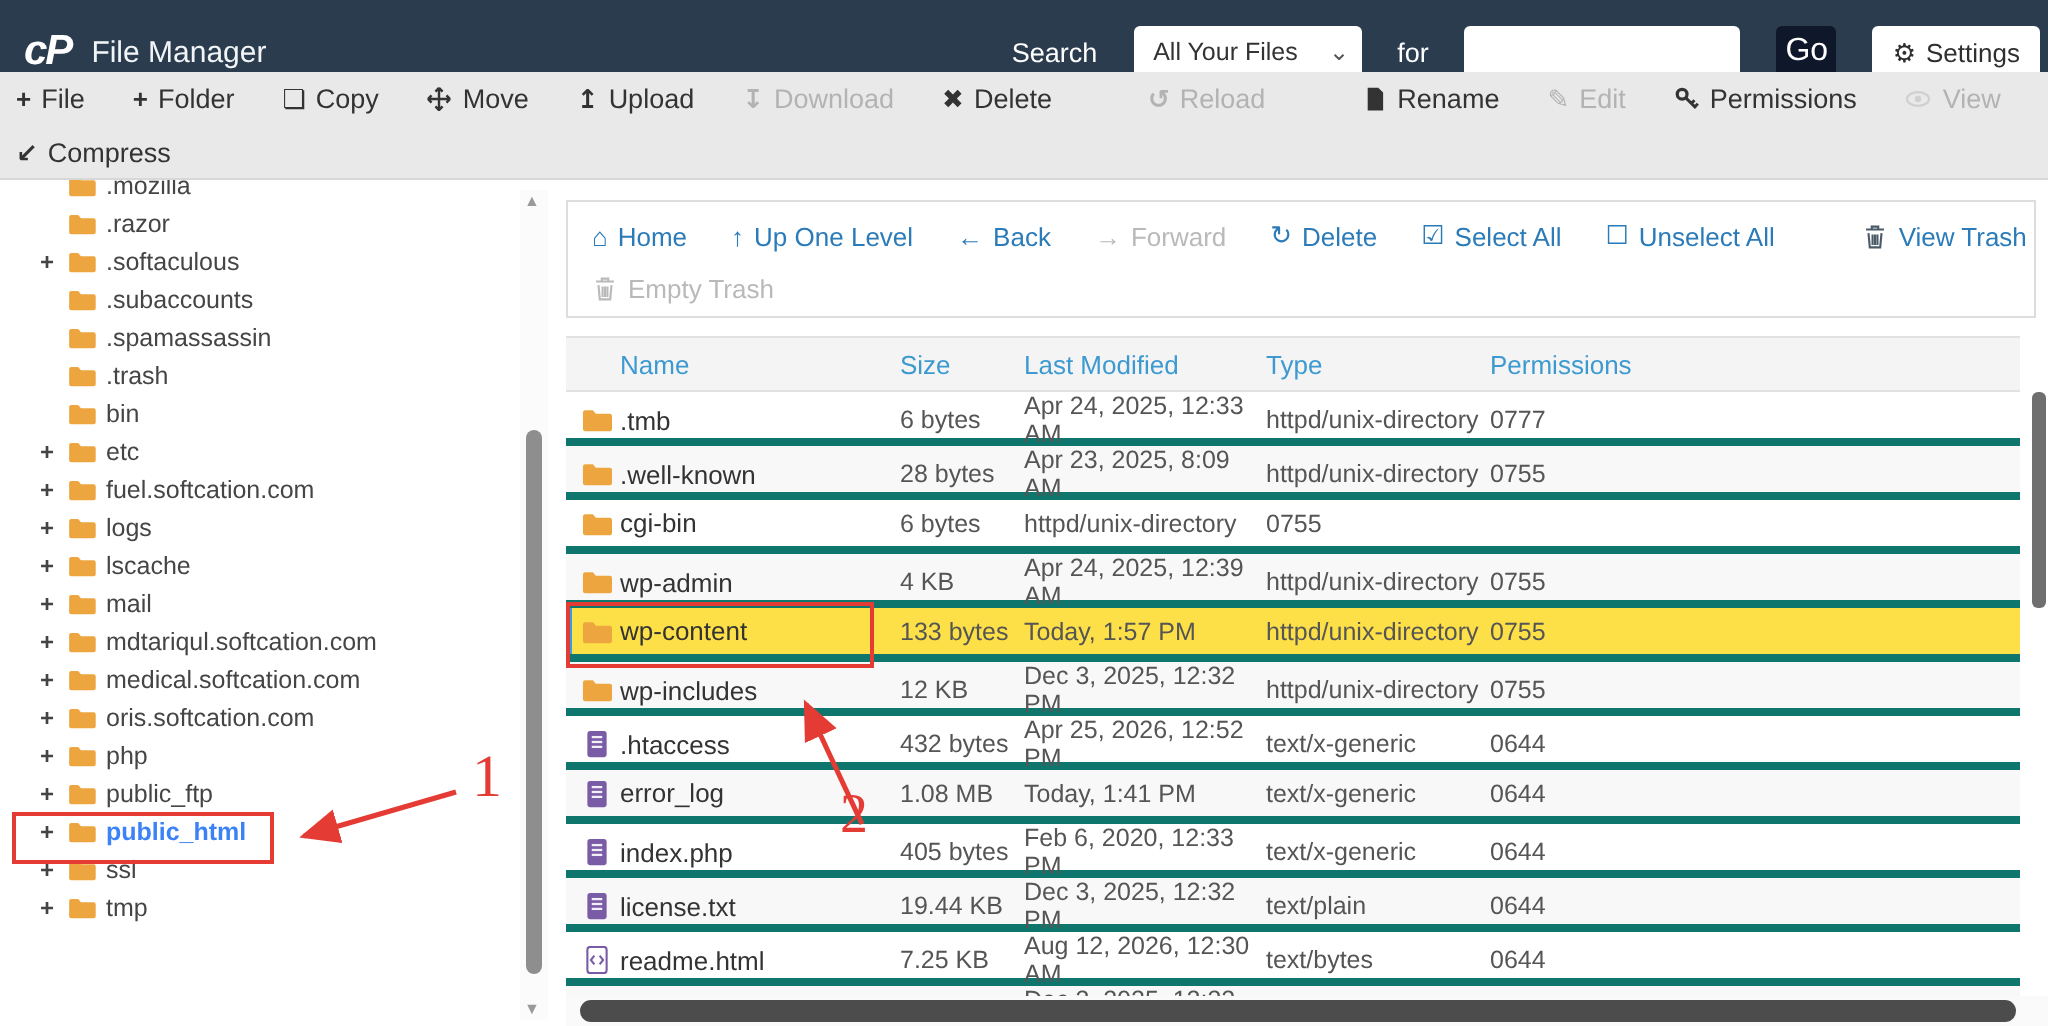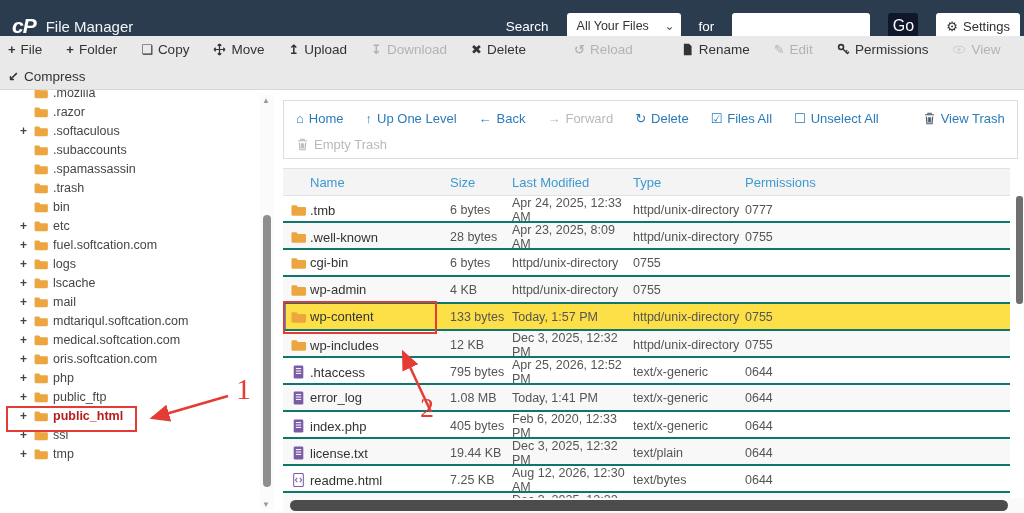--- a/index.html
+++ b/index.html
@@ -32,21 +32,21 @@
   .tbtn.dis svg { opacity:.45; }
   .tdiv { width:1px; height:18px; background:#cfcfcf; margin-right:24px; }
 
   
   .tree { position:absolute; left:0; top:90px; width:258px; height:423px; overflow:hidden; background:#fff; }
   .tree ul { list-style:none; }
   .tree li { height:19px; display:flex; align-items:center; padding-left:20px; font-size:12.5px; color:#454545; cursor:pointer; }
   .tree li:first-child { margin-top:-7px; }
   .plus { width:14px; color:#444; font-weight:bold; font-size:12px; }
   .tree .fol { width:14px; height:12px; margin-right:5px; flex:0 0 auto; }
-  .tree .bold { font-weight:bold; color:#b91c1c; }
+  .tree .bold { font-weight:bold; color:#3b82f6; }
 
   
   .tscroll { position:absolute; left:260px; top:95px; width:14px; height:415px; background:#fbfbfb; }
   .tscroll .arr { position:absolute; left:2px; color:#9a9a9a; font-size:8px; }
   .tscroll .thumb { position:absolute; left:3px; top:120px; width:8px; height:272px; background:#8e8e8e; border-radius:4px; }
 
   
   .navbox { position:absolute; left:283px; top:100px; width:735px; height:59px;
     background:#fff; border:1px solid #ddd; font-size:13px; padding:4px 0 0 12px; }
   .nrow { display:flex; align-items:center; height:26px; }
@@ -55,21 +55,21 @@
   .nlink.dis { color:#b9b9b9; }
   .ndiv { width:1px; height:22px; background:#e2e2e2; margin-right:22px; }
   .ticon { color:#4a5a68; }
   .nlink.dis .ticon { color:#b9b9b9; }
 
   
   .ftable { position:absolute; left:283px; top:168px; width:727px; }
   .fhead, .frow { display:grid; grid-template-columns:27px 140px 62px 121px 112px 1fr; align-items:center; }
   .fhead { height:28px; background:#f4f4f4; border-top:1px solid #e2e2e2; border-bottom:1px solid #e2e2e2;
     color:#3d9ad1; font-size:13px; }
-  .frow { height:27px; border-bottom:2px solid #0f766e; font-size:12.5px; color:#555; cursor:pointer; position:relative; }
+  .frow { height:27px; border-bottom:4px solid #0f766e; font-size:12.5px; color:#555; cursor:pointer; position:relative; }
   .frow:nth-child(odd) { background:#f8f8f8; }
   .frow.sel { background:#fde047; }
   .frow.sel::before { content:""; position:absolute; left:0; top:0; bottom:0; width:3px; background:#2da0e8; }
   .cic { display:flex; justify-content:flex-start; padding-left:8px; }
   .cic svg { width:15px; height:14px; }
   .cname { color:#333; font-size:13px; }
 
   
   .vthumb { position:absolute; left:1016px; top:196px; width:7px; height:108px; background:#6f6f6f; border-radius:3px; }
   .htrack { position:absolute; left:283px; top:498px; width:741px; height:15px; background:#fafafa; }
@@ -381,21 +381,21 @@
       <span class="nlink dis">
           <span class="ig">→</span>
           <span>Forward</span>
         </span>
       <span class="nlink">
           <span class="ig">↻</span>
           <span>Delete</span>
         </span>
       <span class="nlink">
           <span class="ig">☑</span>
-          <span>Files All</span>
+          <span>Select All</span>
         </span>
       <span class="nlink">
           <span class="ig">☐</span>
           <span>Unselect All</span>
         </span>
       <span class="ndiv"></span>
       <span class="nlink">
           <svg width="13" height="14" class="ticon">
             <use href="#sym-trash"></use>
           </svg>
@@ -458,20 +458,21 @@
       <span>0755</span>
     </div>
     <div class="frow">
       <span class="cic">
           <svg>
             <use href="#sym-folder"></use>
           </svg>
         </span>
       <span class="cname">wp-admin</span>
       <span>4 KB</span>
+      <span>Apr 24, 2025, 12:39 AM</span>
       <span>httpd/unix-directory</span>
       <span>0755</span>
     </div>
     <div class="frow sel">
       <span class="cic">
           <svg>
             <use href="#sym-folder"></use>
           </svg>
         </span>
       <span class="cname">wp-content</span>
@@ -492,21 +493,21 @@
       <span>httpd/unix-directory</span>
       <span>0755</span>
     </div>
     <div class="frow">
       <span class="cic">
           <svg>
             <use href="#sym-file"></use>
           </svg>
         </span>
       <span class="cname">.htaccess</span>
-      <span>795 bytes</span>
+      <span>432 bytes</span>
       <span>Apr 25, 2026, 12:52 PM</span>
       <span>text/x-generic</span>
       <span>0644</span>
     </div>
     <div class="frow">
       <span class="cic">
           <svg>
             <use href="#sym-file"></use>
           </svg>
         </span>

